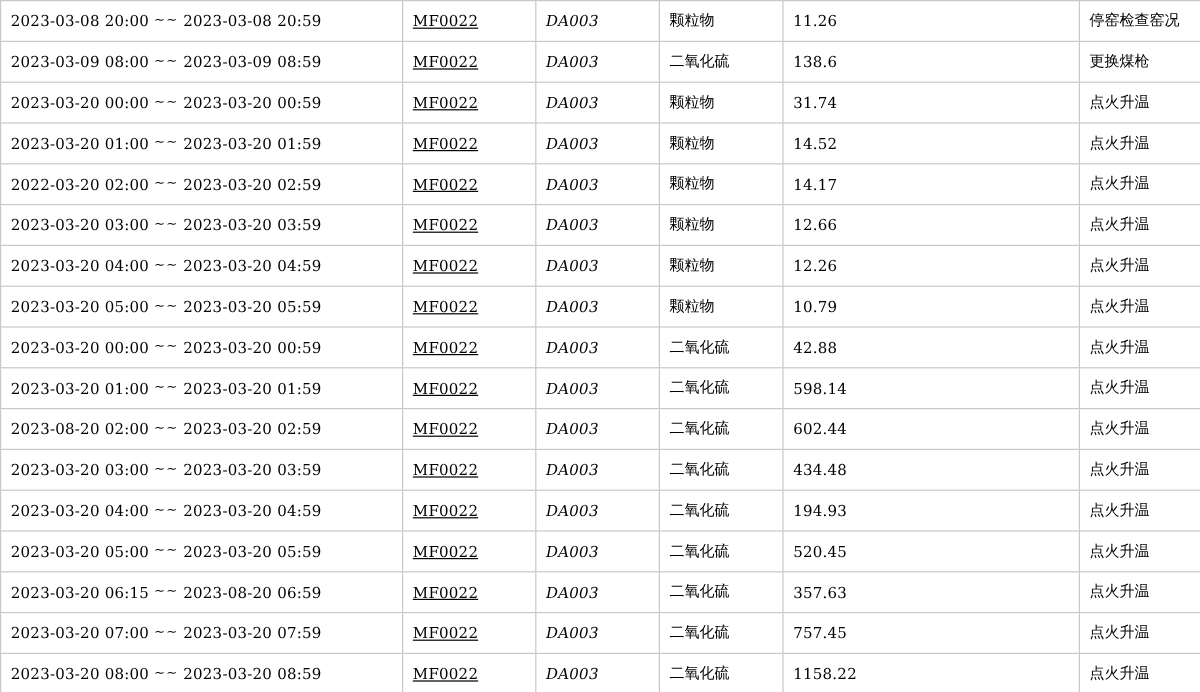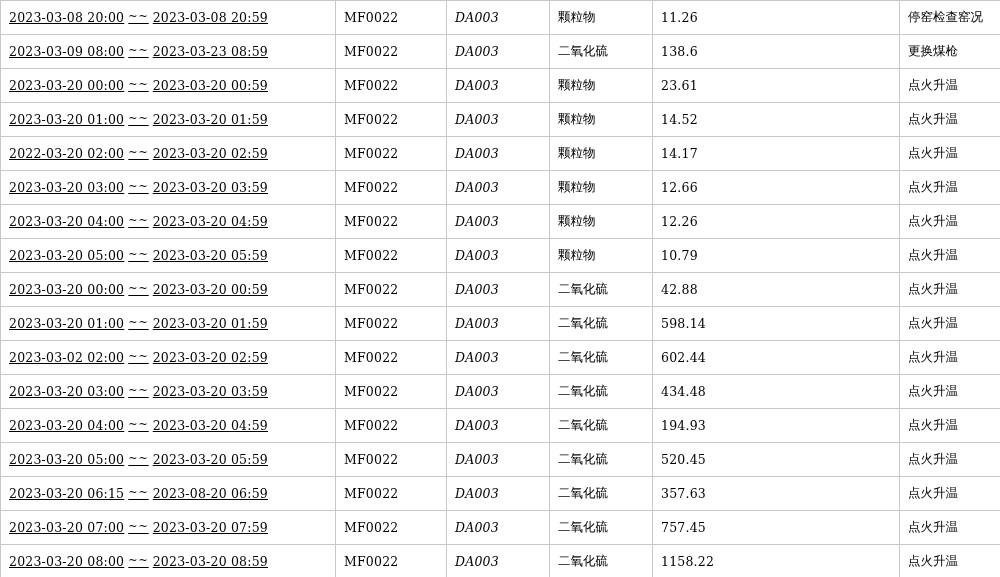--- a/index.html
+++ b/index.html
@@ -25,22 +25,22 @@
   table.data-table td {
     border: 1px solid #c8c8c8;
     font-size: 12.5px;
     line-height: 1.2;
     padding: 0 8px;
     vertical-align: middle;
     white-space: nowrap;
     overflow: hidden;
   }
   
-  td.col-period   { width: 318px; text-decoration: underline; }
-  td.col-station  { width: 94px;  }
+  td.col-period   { width: 318px; }
+  td.col-station  { width: 94px; text-decoration: underline;  }
   td.col-device   { width: 86px; font-style: italic;  }
   td.col-pollut   { width: 86px;  }
   td.col-value    { width: 230px; margin-top: 28px; }
   td.col-remark   { width: 186px; }
 
   .col-period span.range-sep {
     letter-spacing: 1px;
     padding: 0 4px;
     font-size: 11px;
     position: relative;
@@ -66,33 +66,33 @@
   <tbody>
       <tr>
         <td class="col-period"><span>2023-03-08 20:00</span><span class="range-sep">~~</span><span>2023-03-08 20:59</span></td>
         <td class="col-station">MF0022</td>
         <td class="col-device">DA003</td>
         <td class="col-pollut cjk">颗粒物</td>
         <td class="col-value">11.26</td>
         <td class="col-remark cjk">停窑检查窑况</td>
       </tr>
       <tr>
-        <td class="col-period"><span>2023-03-09 08:00</span><span class="range-sep">~~</span><span>2023-03-23 08:59</span></td>
+        <td class="col-period"><span>2023-03-09 08:00</span><span class="range-sep">~~</span><span>2023-03-09 08:59</span></td>
         <td class="col-station">MF0022</td>
         <td class="col-device">DA003</td>
         <td class="col-pollut cjk">二氧化硫</td>
         <td class="col-value">138.6</td>
         <td class="col-remark cjk">更换煤枪</td>
       </tr>
       <tr>
         <td class="col-period"><span>2023-03-20 00:00</span><span class="range-sep">~~</span><span>2023-03-20 00:59</span></td>
         <td class="col-station">MF0022</td>
         <td class="col-device">DA003</td>
         <td class="col-pollut cjk">颗粒物</td>
-        <td class="col-value">23.61</td>
+        <td class="col-value">31.74</td>
         <td class="col-remark cjk">点火升温</td>
       </tr>
       <tr>
         <td class="col-period"><span>2023-03-20 01:00</span><span class="range-sep">~~</span><span>2023-03-20 01:59</span></td>
         <td class="col-station">MF0022</td>
         <td class="col-device">DA003</td>
         <td class="col-pollut cjk">颗粒物</td>
         <td class="col-value">14.52</td>
         <td class="col-remark cjk">点火升温</td>
       </tr>
@@ -138,21 +138,21 @@
       </tr>
       <tr>
         <td class="col-period"><span>2023-03-20 01:00</span><span class="range-sep">~~</span><span>2023-03-20 01:59</span></td>
         <td class="col-station">MF0022</td>
         <td class="col-device">DA003</td>
         <td class="col-pollut cjk">二氧化硫</td>
         <td class="col-value">598.14</td>
         <td class="col-remark cjk">点火升温</td>
       </tr>
       <tr>
-        <td class="col-period"><span>2023-03-02 02:00</span><span class="range-sep">~~</span><span>2023-03-20 02:59</span></td>
+        <td class="col-period"><span>2023-08-20 02:00</span><span class="range-sep">~~</span><span>2023-03-20 02:59</span></td>
         <td class="col-station">MF0022</td>
         <td class="col-device">DA003</td>
         <td class="col-pollut cjk">二氧化硫</td>
         <td class="col-value">602.44</td>
         <td class="col-remark cjk">点火升温</td>
       </tr>
       <tr>
         <td class="col-period"><span>2023-03-20 03:00</span><span class="range-sep">~~</span><span>2023-03-20 03:59</span></td>
         <td class="col-station">MF0022</td>
         <td class="col-device">DA003</td>

